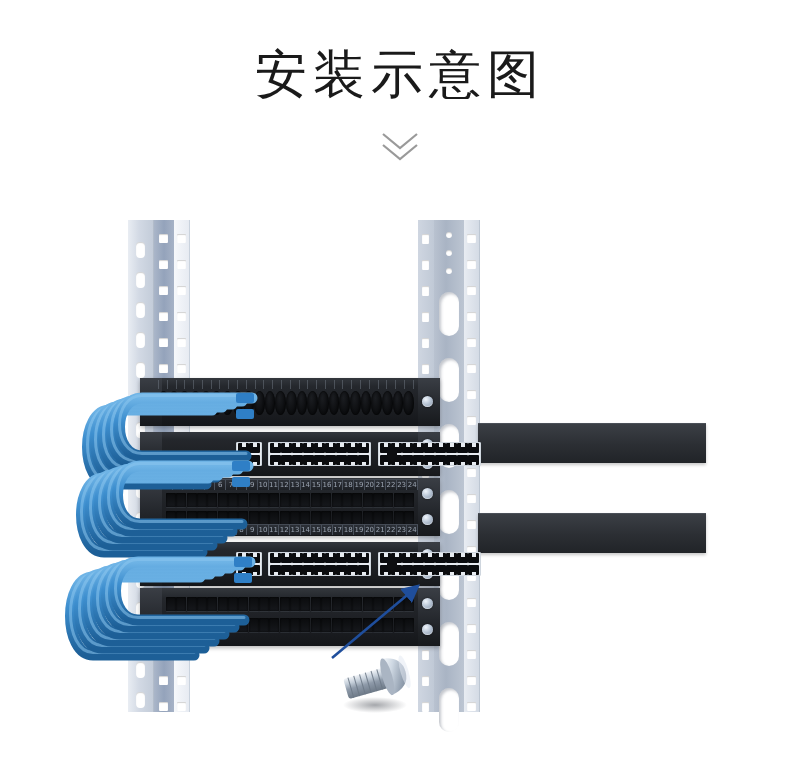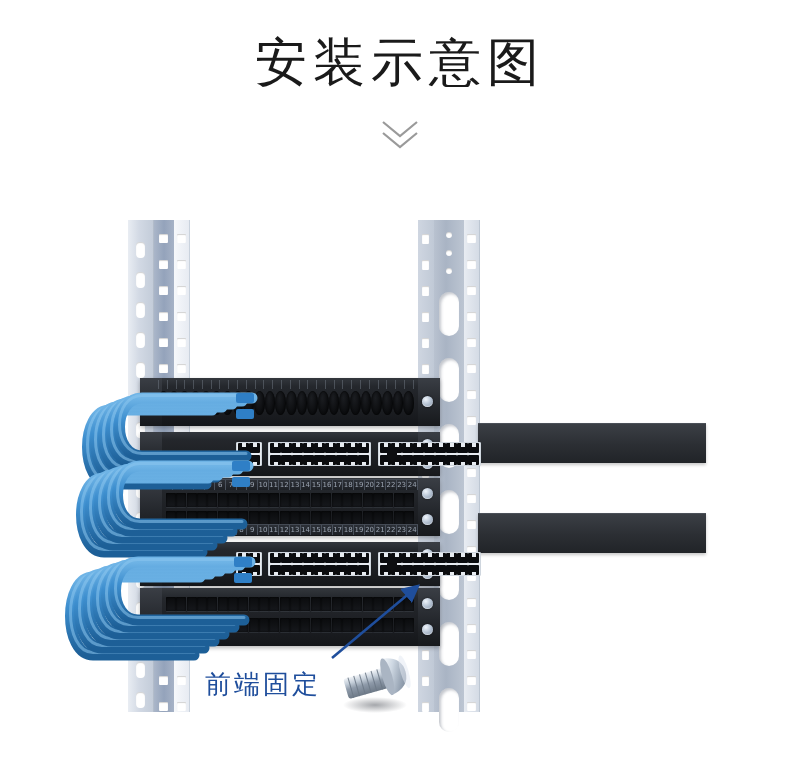--- a/index.html
+++ b/index.html
@@ -10,21 +10,21 @@
   }
   #page {
     position: relative;
     width: 800px; height: 783px;
     background: #ffffff;
     overflow: hidden;
   }
 
   
   #header {
-    position: absolute; top: 0; left: 0; width: 656px; height: 180px;
+    position: absolute; top: 12px; left: 0; width: 656px; height: 180px;
   }
   #page-title {
     position: absolute; top: 28px; left: 0; width: 800px;
     text-align: center;
     font-size: 52px;
     font-weight: 400;
     letter-spacing: 6px;
     color: #1a1a1a;
     font-family: "DejaVu Sans", "Liberation Sans", sans-serif;
   }
@@ -871,21 +871,20 @@
 
     <svg id="callout-arrow" width="800" height="603">
       <defs>
         <marker id="arrowhead" markerWidth="7" markerHeight="7" refX="6" refY="3.5" orient="auto">
           <polygon points="0 0, 7 3.5, 0 7" fill="#1f4e9c"></polygon>
         </marker>
       </defs>
       <line x1="332" y1="478" x2="418" y2="406" stroke="#1f4e9c" stroke-width="2.6" marker-end="url(#arrowhead)"></line>
     </svg>
 
-    <div id="callout-label">前端固定</div>
 
     <svg id="screw" viewBox="0 0 78 66">
       <defs>
         <linearGradient id="shaftG" x1="0" y1="0" x2="0" y2="1">
           <stop offset="0%" stop-color="#f2f5f9"></stop>
           <stop offset="28%" stop-color="#c4ced9"></stop>
           <stop offset="55%" stop-color="#8e9aa9"></stop>
           <stop offset="100%" stop-color="#6d7987"></stop>
         </linearGradient>
         <linearGradient id="headG" x1="0" y1="0" x2="1" y2="1">

